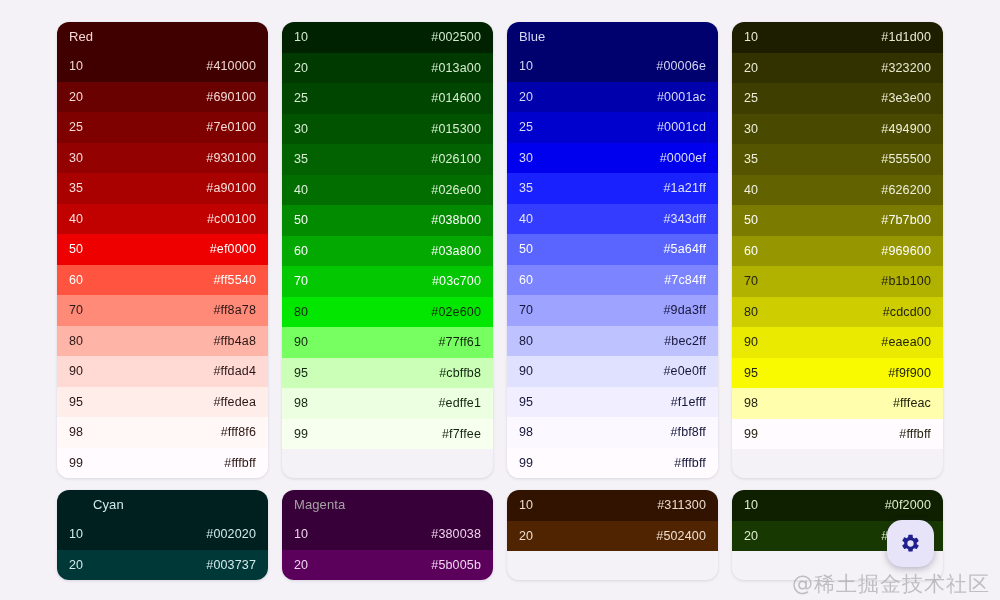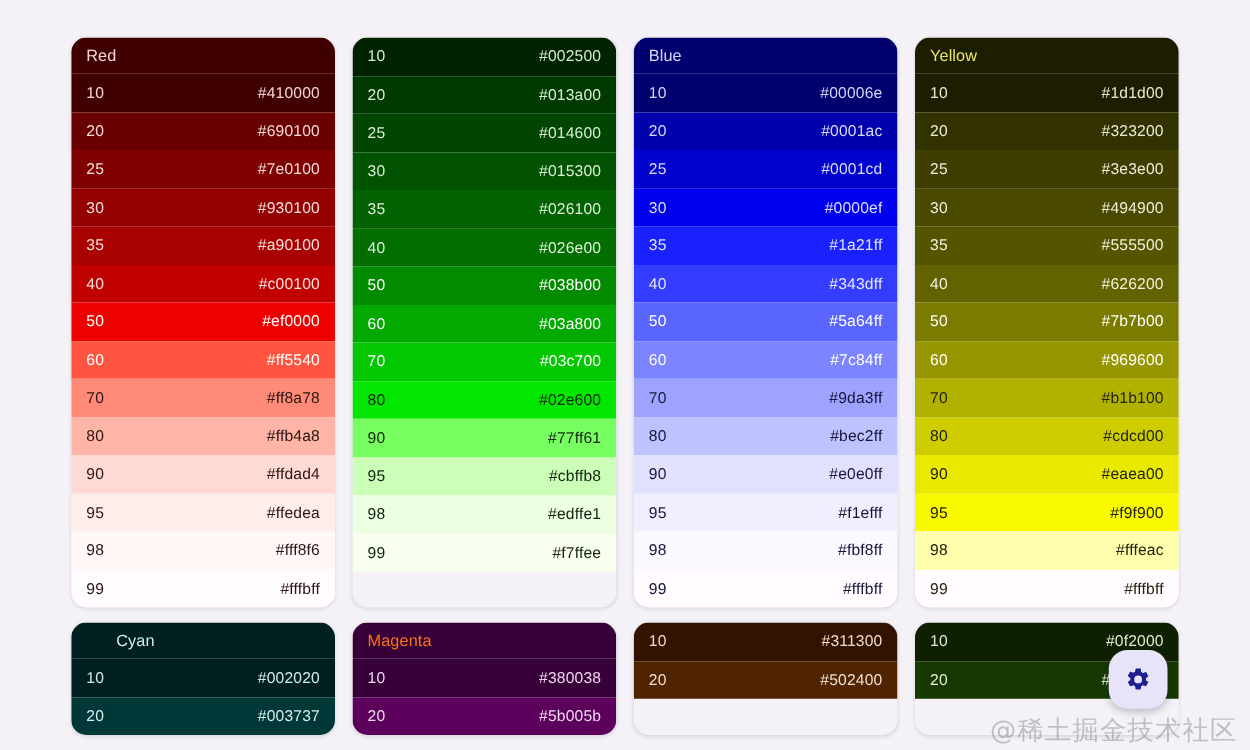--- a/index.html
+++ b/index.html
@@ -11,21 +11,21 @@
     height: 600px;
     overflow: hidden;
     background: #f4f2f7;
     font-family: "Liberation Sans", "DejaVu Sans", sans-serif;
     position: relative;
   }
 
   #palette-grid {
     position: absolute;
     left: 57px;
-    top: 30px;
+    top: 22px;
     width: 894px;
     display: grid;
     grid-template-columns: repeat(4, 211px);
     column-gap: 14px;
     row-gap: 12px;
   }
 
   .palette-card {
     border-radius: 12px;
     overflow: hidden;
@@ -269,21 +269,20 @@
       <div class="tone-row" style="background: rgb(251, 248, 255); color: rgb(22, 22, 58);">
         <span class="tone-name">98</span>
         <span class="tone-hex">#fbf8ff</span>
       </div>
       <div class="tone-row" style="background: rgb(255, 251, 255); color: rgb(22, 22, 58);">
         <span class="tone-name">99</span>
         <span class="tone-hex">#fffbff</span>
       </div>
     </div>
     <div class="palette-card">
-      <div class="card-header" style="background: rgb(29, 29, 0); color: rgb(232, 232, 106);">Yellow</div>
       <div class="tone-row" style="background: rgb(29, 29, 0); color: rgb(233, 233, 210);">
         <span class="tone-name">10</span>
         <span class="tone-hex">#1d1d00</span>
       </div>
       <div class="tone-row" style="background: rgb(50, 50, 0); color: rgb(235, 235, 213);">
         <span class="tone-name">20</span>
         <span class="tone-hex">#323200</span>
       </div>
       <div class="tone-row" style="background: rgb(62, 62, 0); color: rgb(237, 237, 216);">
         <span class="tone-name">25</span>
@@ -339,21 +338,21 @@
       <div class="tone-row" style="background: rgb(0, 32, 32); color: rgb(208, 233, 233);">
         <span class="tone-name">10</span>
         <span class="tone-hex">#002020</span>
       </div>
       <div class="tone-row" style="background: rgb(0, 55, 55); color: rgb(212, 235, 235);">
         <span class="tone-name">20</span>
         <span class="tone-hex">#003737</span>
       </div>
     </div>
     <div class="palette-card">
-      <div class="card-header" style="background: rgb(56, 0, 56); color: #f97316;">Magenta</div>
+      <div class="card-header" style="background: rgb(56, 0, 56); color: #a3a3a3;">Magenta</div>
       <div class="tone-row" style="background: rgb(56, 0, 56); color: rgb(238, 210, 237);">
         <span class="tone-name">10</span>
         <span class="tone-hex">#380038</span>
       </div>
       <div class="tone-row" style="background: rgb(91, 0, 91); color: rgb(240, 214, 239);">
         <span class="tone-name">20</span>
         <span class="tone-hex">#5b005b</span>
       </div>
     </div>
     <div class="palette-card">

